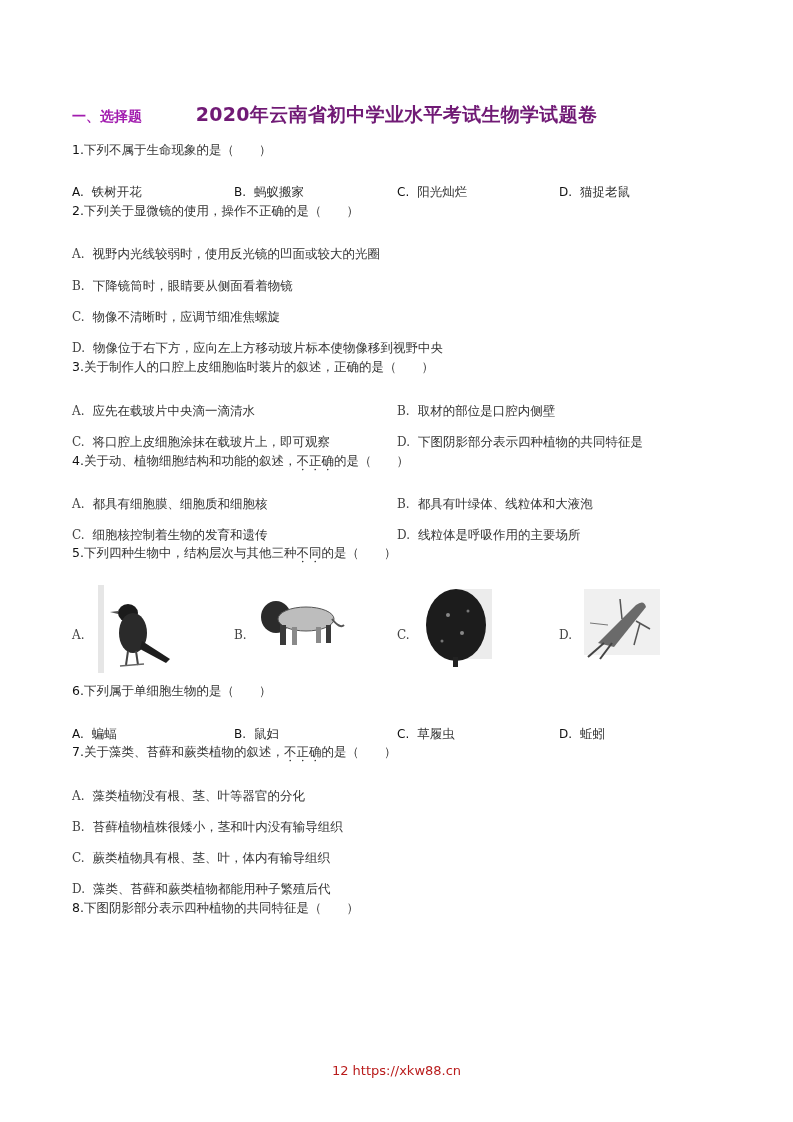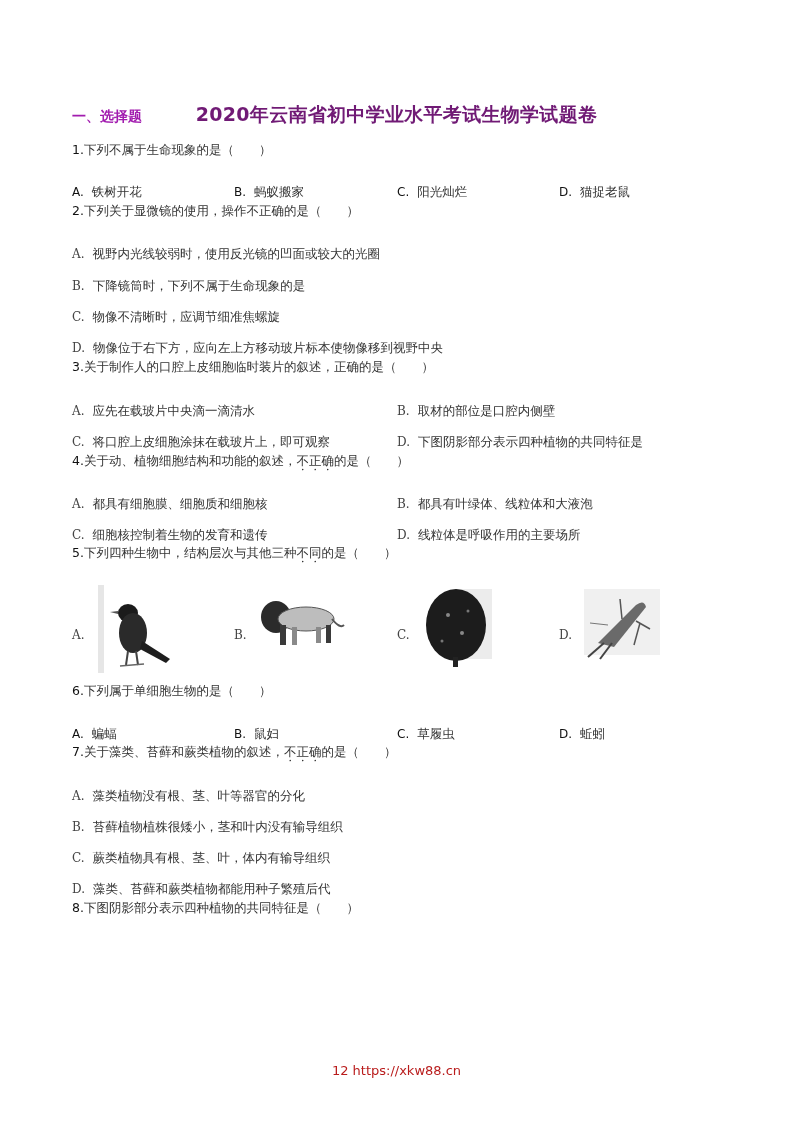--- a/index.html
+++ b/index.html
@@ -33,21 +33,21 @@
 </div>
 <div class="opt" style="top:172px;left:72px"><span class="optlbl">A.</span><span>铁树开花</span></div>
 <div class="opt" style="top:172px;left:234px"><span class="optlbl">B.</span><span>蚂蚁搬家</span></div>
 <div class="opt" style="top:172px;left:397px"><span class="optlbl">C.</span><span>阳光灿烂</span></div>
 <div class="opt" style="top:172px;left:559px"><span class="optlbl">D.</span><span>猫捉老鼠</span></div>
 
 <div class="line" style="top:203px">
   <span class="qnum">2.</span><span>下列关于显微镜的使用，操作不正确的是（　　）</span>
 </div>
 <div class="opt" style="top:234px;left:72px"><span class="optlbl serif">A.</span><span>视野内光线较弱时，使用反光镜的凹面或较大的光圈</span></div>
-<div class="opt" style="top:266px;left:72px"><span class="optlbl serif">B.</span><span>下降镜筒时，下列不属于生命现象的是</span></div>
+<div class="opt" style="top:266px;left:72px"><span class="optlbl serif">B.</span><span>下降镜筒时，眼睛要从侧面看着物镜</span></div>
 <div class="opt" style="top:297px;left:72px"><span class="optlbl serif">C.</span><span>物像不清晰时，应调节细准焦螺旋</span></div>
 <div class="opt" style="top:328px;left:72px"><span class="optlbl serif">D.</span><span>物像位于右下方，应向左上方移动玻片标本使物像移到视野中央</span></div>
 
 <div class="line" style="top:359px">
   <span class="qnum">3.</span><span>关于制作人的口腔上皮细胞临时装片的叙述，正确的是（　　）</span>
 </div>
 <div class="opt" style="top:391px;left:72px"><span class="optlbl serif">A.</span><span>应先在载玻片中央滴一滴清水</span></div>
 <div class="opt" style="top:391px;left:397px"><span class="optlbl serif">B.</span><span>取材的部位是口腔内侧壁</span></div>
 <div class="opt" style="top:422px;left:72px"><span class="optlbl serif">C.</span><span>将口腔上皮细胞涂抹在载玻片上，即可观察</span></div>
 <div class="opt" style="top:422px;left:397px"><span class="optlbl serif">D.</span><span>下图阴影部分表示四种植物的共同特征是</span></div>

